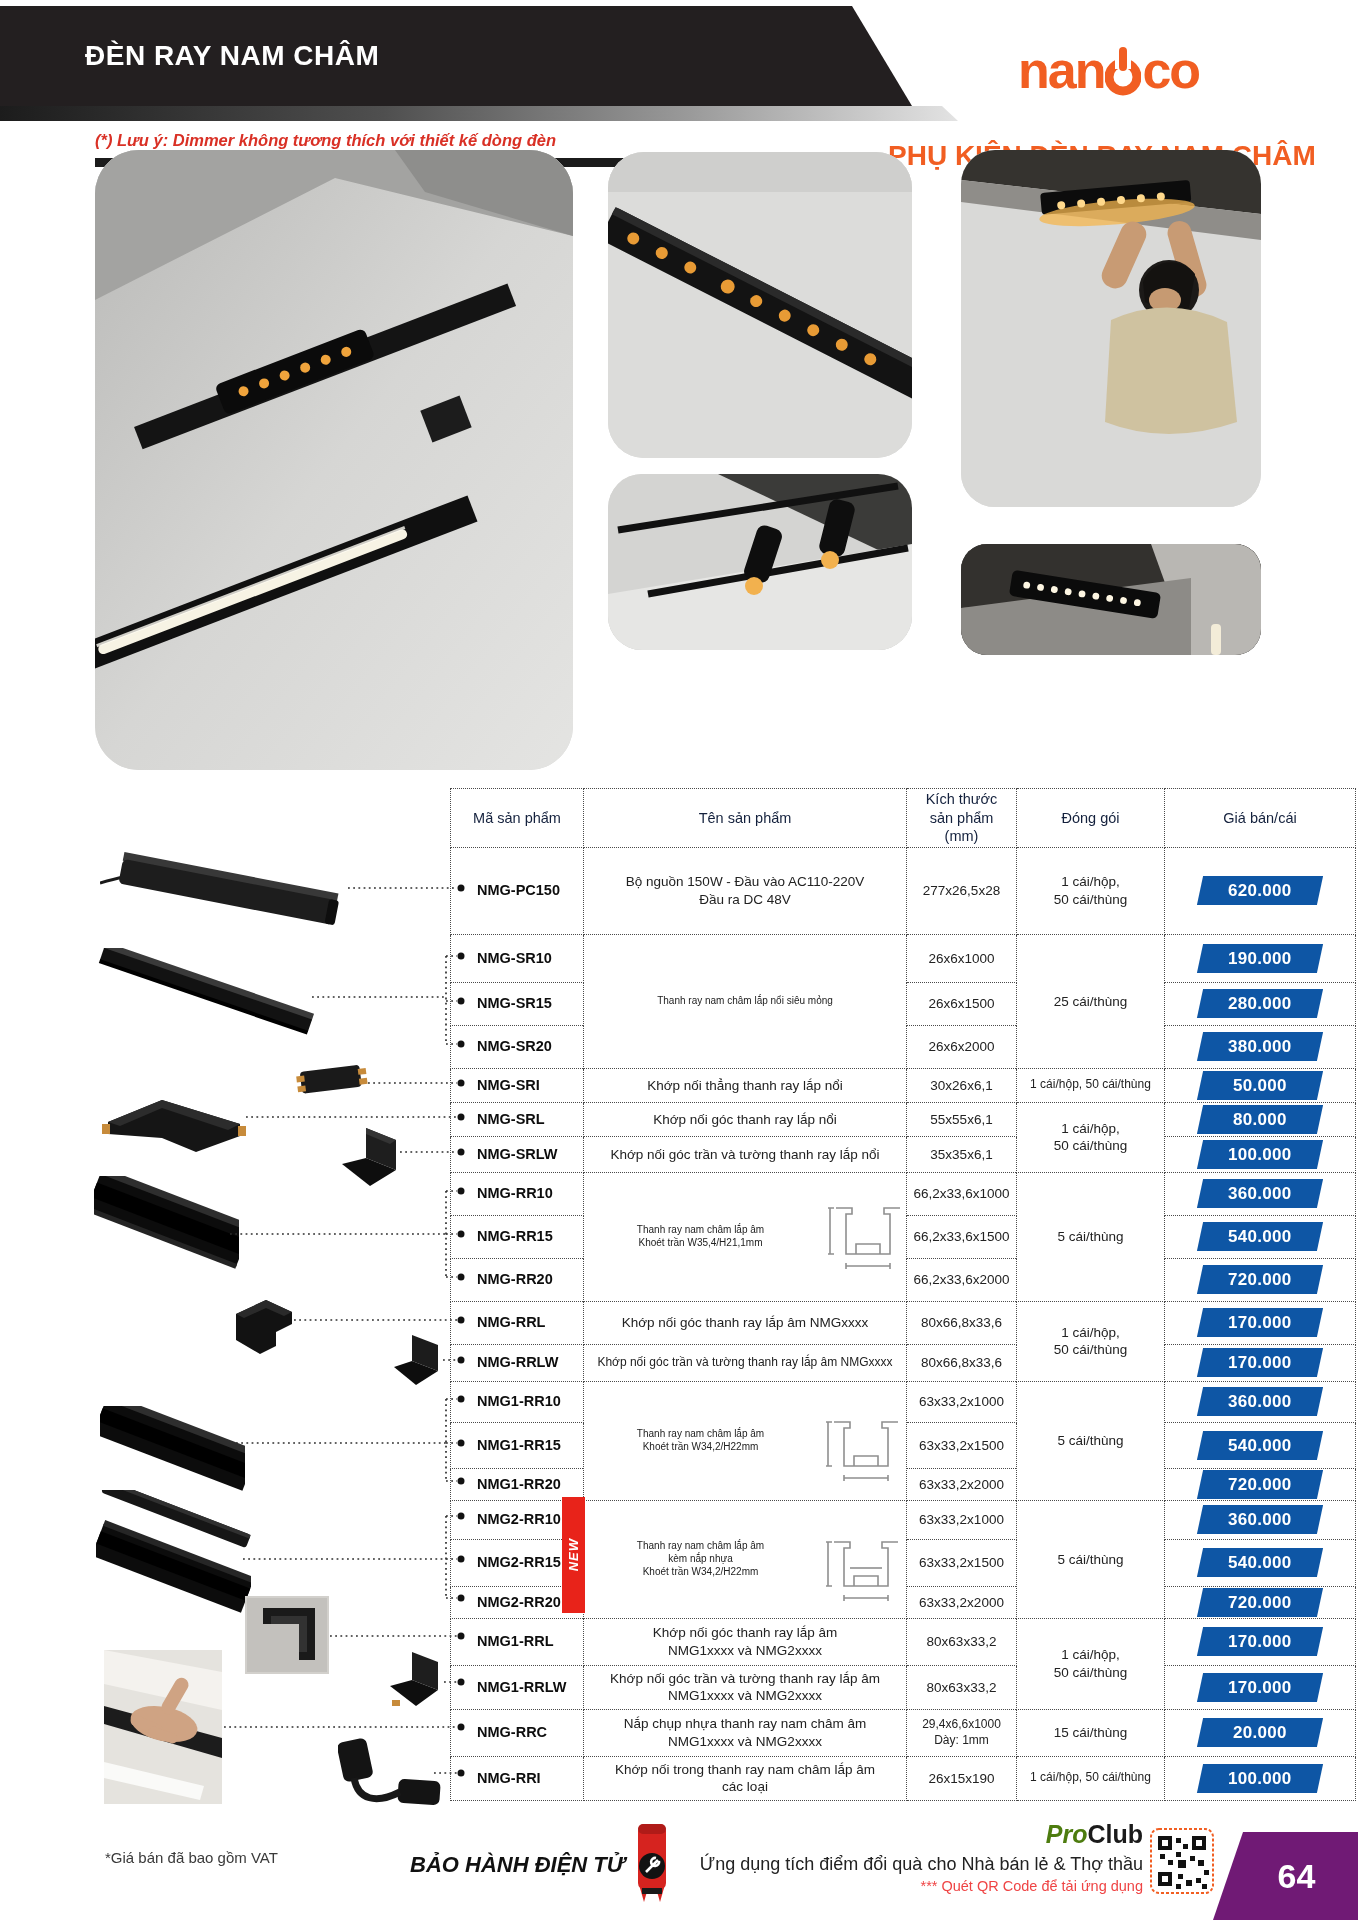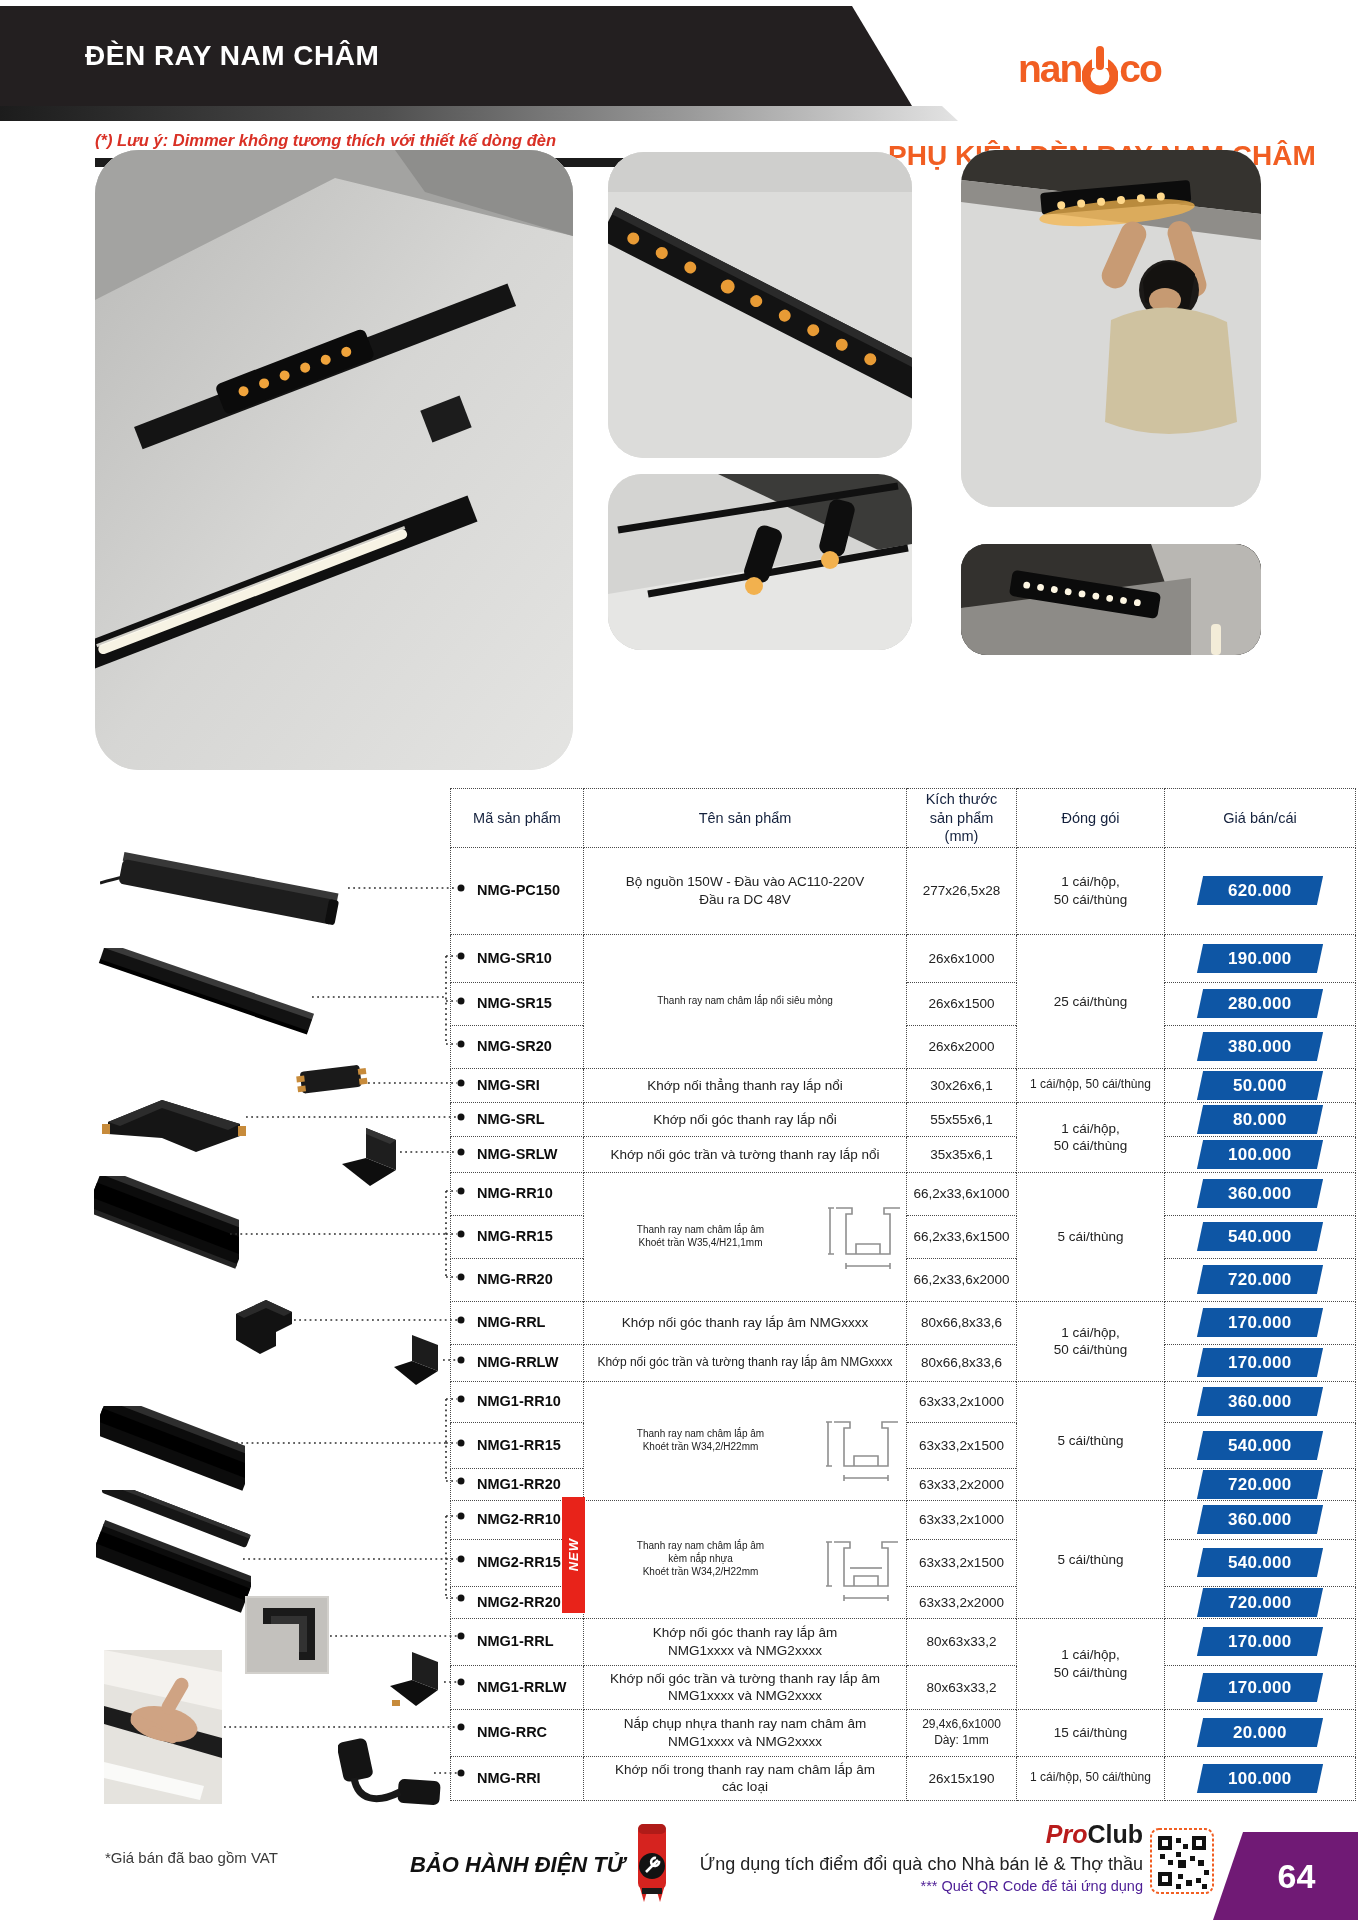--- a/index.html
+++ b/index.html
@@ -6,21 +6,21 @@
   .page{position:relative;width:1358px;height:1920px;background:#ffffff;overflow:hidden;
         font-family:"Liberation Sans","DejaVu Sans",sans-serif;color:#1c1c1c;}
   
   .banner{position:absolute;left:0;top:6px;width:960px;height:100px;background:#231f20;
           clip-path:polygon(0 0,852px 0,912px 100%,0 100%);}
   .banner-title{position:absolute;left:85px;top:40px;color:#fff;font-size:28px;font-weight:800;letter-spacing:.5px;}
   .banner-grad{position:absolute;left:0;top:106px;width:958px;height:15px;
           background:linear-gradient(90deg,#1c1c1c 0%,#4f4f4f 40%,#9a9a9a 72%,#e3e3e3 100%);
           clip-path:polygon(0 0,942px 0,958px 100%,0 100%);}
   .logo{position:absolute;left:1018px;top:40px;display:flex;align-items:center;
-        font-size:39px;font-weight:800;color:#F15E22;letter-spacing:-2px;}
+        font-size:52px;font-weight:800;color:#F15E22;letter-spacing:-2px;}
   .note{position:absolute;left:95px;top:131px;font-size:16.5px;font-style:italic;font-weight:600;color:#D93025;}
   .note-bar{position:absolute;left:95px;top:158px;width:597px;height:9px;background:#1b1b1b;}
   .section-title{position:absolute;left:888px;top:140px;width:450px;font-size:28px;font-weight:800;color:#F15E22;}
   
   .photo{position:absolute;overflow:hidden;background:#d7d7d5;}
   
   .tblwrap{position:absolute;left:450px;top:788px;width:905px;}
   table{border-collapse:collapse;table-layout:fixed;width:905px;}
   th,td{border:1.4px dotted #4a4a4a;vertical-align:middle;text-align:center;
         font-size:13.5px;line-height:1.28;color:#222;padding:1px 3px;overflow:hidden;}
@@ -36,24 +36,24 @@
   .new-strip{position:absolute;left:562px;top:1497px;width:23px;height:116px;background:#E8231A;
         display:flex;align-items:center;justify-content:center;}
   .new-strip span{color:#fff;font-weight:bold;font-size:13px;letter-spacing:1px;
         writing-mode:vertical-rl;transform:rotate(180deg);font-style:italic;}
   .overlay{position:absolute;left:0;top:0;pointer-events:none;}
   .illus{position:absolute;pointer-events:none;}
   
   .vat-note{position:absolute;left:105px;top:1849px;font-size:15px;color:#3a3a3a;}
   .warranty{position:absolute;left:410px;top:1852px;font-size:22px;font-weight:800;font-style:italic;color:#111;}
   .proclub{position:absolute;right:215px;top:1820px;font-size:25px;font-weight:800;}
-  .proclub .pro{color:#b91c1c;font-style:italic;}
+  .proclub .pro{color:#4d7c0f;font-style:italic;}
   .proclub .club{color:#1a1a1a;}
   .appline1{position:absolute;right:215px;top:1854px;font-size:18px;color:#222;margin-left:24px;}
-  .appline2{position:absolute;right:215px;top:1878px;font-size:14.5px;color:#4c1d95;}
+  .appline2{position:absolute;right:215px;top:1878px;font-size:14.5px;color:#ef4444;}
   .page-badge{position:absolute;left:1213px;top:1832px;width:145px;height:88px;background:#701a75;
         clip-path:polygon(30px 0,145px 0,145px 88px,0 88px);
         display:flex;align-items:center;justify-content:center;}
   .page-badge span{color:#fff;font-size:34px;font-weight:800;padding-left:22px;}
 </style>
 </head>
 <body>
 
 <div class="page">
 

